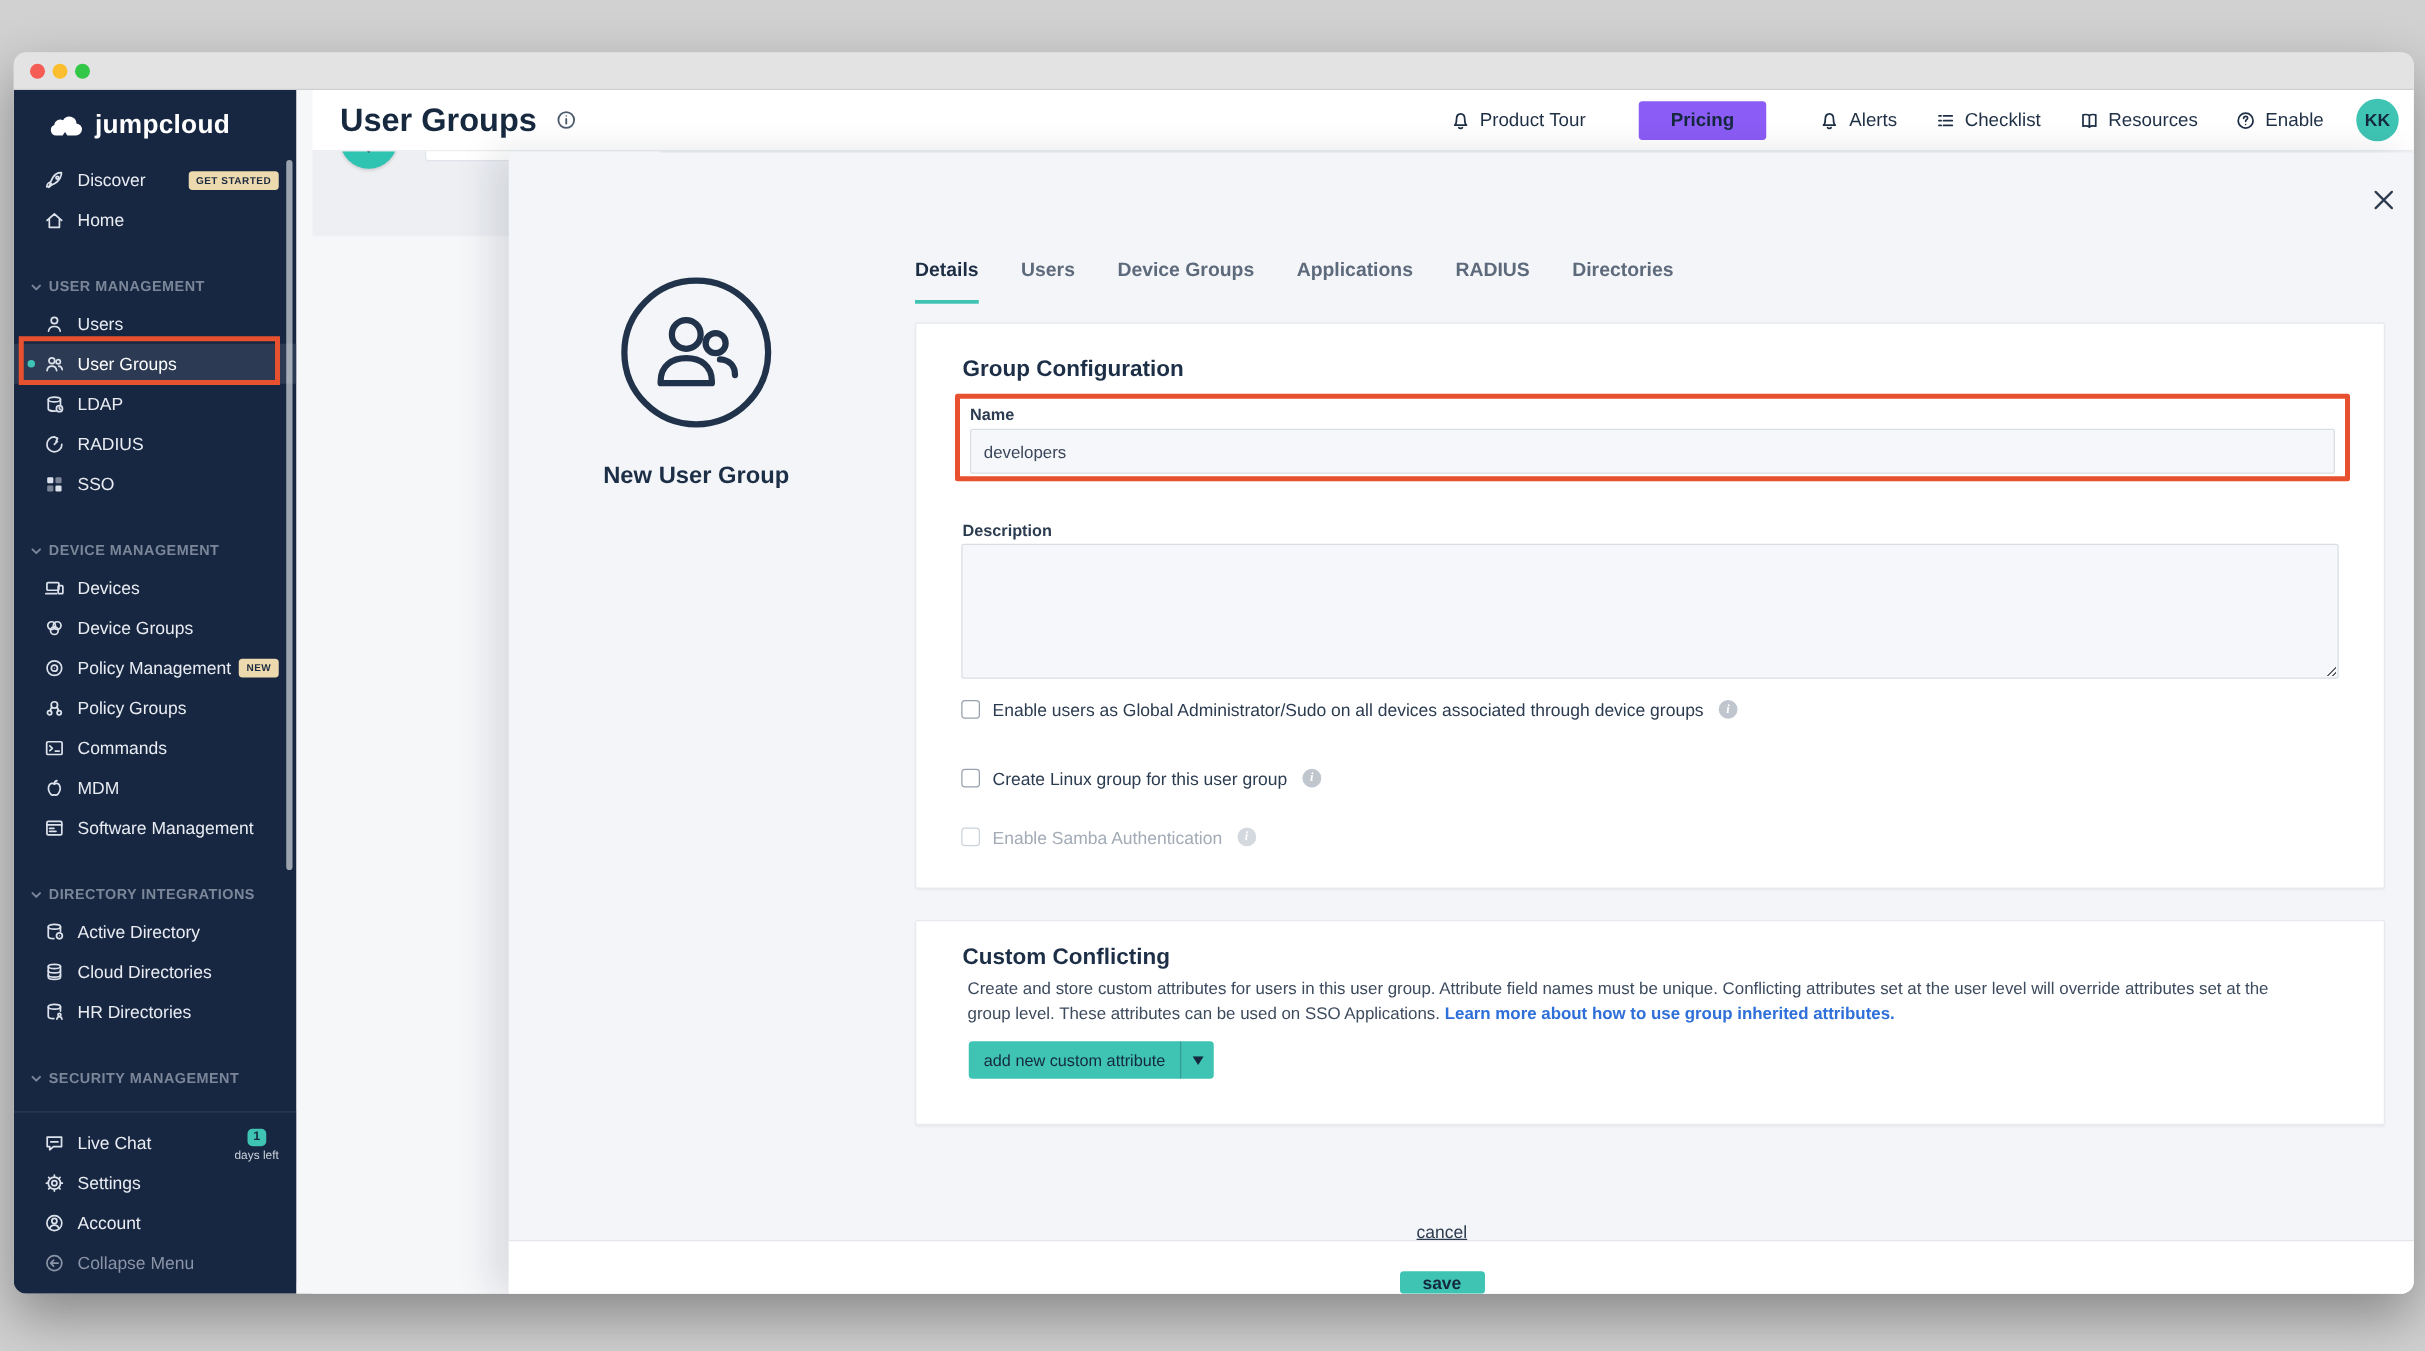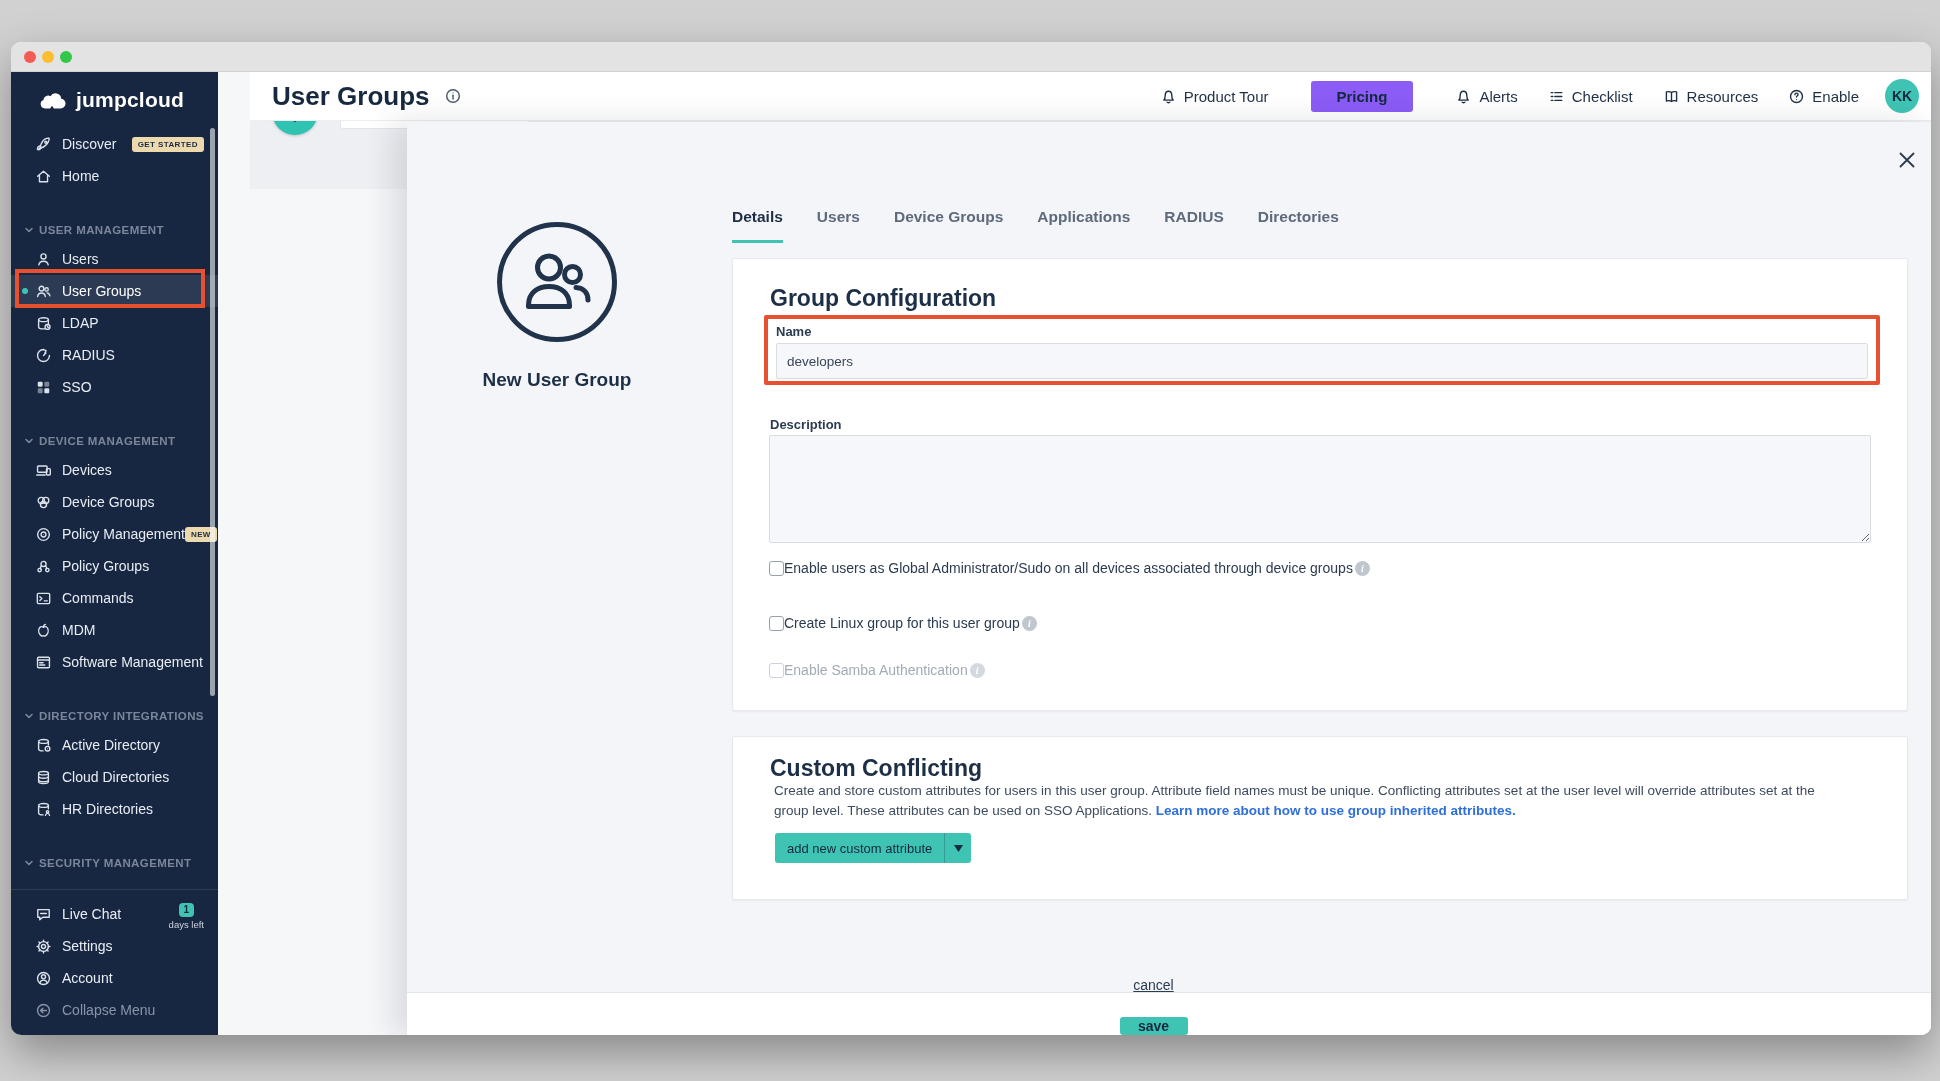--- a/index.html
+++ b/index.html
@@ -11,21 +11,21 @@
   .window{position:absolute;left:11px;top:42px;width:1920px;height:993px;border-radius:10px;overflow:hidden;
           box-shadow:0 18px 45px rgba(0,0,0,.35);background:#f6f7f9;}
   .titlebar{height:30px;background:#e3e3e3;border-bottom:1px solid #d0d0d0;position:relative;box-sizing:border-box;}
   .tl{position:absolute;top:9px;width:12px;height:12px;border-radius:50%;cursor:pointer;}
   .tl.red{left:13px;background:#f45c54;}
   .tl.yellow{left:31px;background:#fbbe2e;}
   .tl.green{left:49px;background:#33c748;}
   .app{position:absolute;top:30px;left:0;right:0;bottom:0;}
 
   
-  .sidebar{position:absolute;left:0;top:0;width:207px;height:100%;background:#182741;overflow:hidden;}
+  .sidebar{position:absolute;left:0;top:0;width:226px;height:100%;background:#182741;overflow:hidden;}
   .sb-logo{height:56px;display:flex;align-items:center;padding-left:26px;gap:9px;color:#fff;}
   .sb-logo .logo-text{font-size:21px;font-weight:700;letter-spacing:.2px;}
   .sb-row{position:relative;height:32px;display:flex;align-items:center;padding:0 14px 0 24px;color:#e9edf3;font-size:14px;cursor:pointer;}
   .sb-ic{width:17px;height:17px;margin-right:10px;color:#dce2eb;flex:none;}
   .sb-label{white-space:nowrap;}
   .sb-row.selected{background:#2c3b53;color:#fff;}
   .sb-outline{position:absolute;top:-6px;bottom:-1px;left:4px;right:13px;border:4px solid #e8512f;pointer-events:none;}
   .sb-dot{position:absolute;left:11px;top:13px;width:6px;height:6px;border-radius:50%;background:#3fc4b4;}
   .sb-badge{margin-left:auto;background:#ecd9ae;color:#1d2b42;font-size:8px;font-weight:700;letter-spacing:.4px;
             padding:3px 6px;border-radius:3px;white-space:nowrap;}
@@ -72,34 +72,34 @@
   .hero svg{display:block;margin:0 auto;}
   .hero-label{margin-top:20px;font-size:19px;font-weight:700;color:#1d2f47;}
   .tabs{position:absolute;left:325px;top:86px;display:flex;gap:34px;}
   .tab{font-size:15.5px;font-weight:600;color:#5d6a7c;padding-bottom:14px;cursor:pointer;white-space:nowrap;}
   .tab.active{color:#1d2e44;font-weight:700;border-bottom:3px solid #3fc4b4;}
 
   .card{position:absolute;left:325px;width:1176px;background:#fff;border:1px solid #e7e9ee;border-radius:2px;
         box-shadow:0 1px 2px rgba(16,24,40,.05);box-sizing:border-box;}
   .card.config{top:136px;height:453px;}
   .card.attrs{top:614px;height:164px;}
-  .card-title{position:absolute;left:37px;top:26px;font-size:23px;font-weight:700;color:#1d2f47;}
+  .card-title{position:absolute;left:37px;top:26px;font-size:18px;font-weight:700;color:#1d2f47;}
   .card.attrs .card-title{top:18px;}
 
   .red-box{position:absolute;left:31px;top:56px;width:1116px;height:70px;border:4px solid #e8512f;border-radius:2px;
            padding:5px 8px;box-sizing:border-box;}
   .field-label{font-size:13px;font-weight:700;color:#2b3b50;}
   .text-input{display:block;width:100%;height:36px;margin-top:4px;box-sizing:border-box;background:#f6f7fa;
               border:1px solid #d9dde3;border-radius:2px;padding:0 10px;font-size:13.5px;color:#39465a;outline:none;
               font-family:inherit;}
   .desc-label{position:absolute;left:37px;top:158px;}
   .desc-area{position:absolute;left:36px;top:176px;width:1102px;height:108px;background:#f6f7fa;border:1px solid #d9dde3;
              border-radius:2px;box-sizing:border-box;resize:both;font-family:inherit;font-size:13.5px;color:#39465a;
              padding:8px 10px;outline:none;}
-  .cb-row{position:absolute;left:36px;display:flex;align-items:flex-end;cursor:pointer;}
+  .cb-row{position:absolute;left:36px;display:flex;align-items:flex-start;gap:10px;cursor:pointer;}
   .cb-box{width:15px;height:15px;border:1.5px solid #97a0ad;border-radius:3px;background:#fff;flex:none;box-sizing:border-box;}
   .cb-label{font-size:14px;color:#2b3b50;}
   .info-ic{width:15px;height:15px;border-radius:50%;background:#c0c6ce;color:#fff;font-size:10px;font-weight:700;
            font-style:italic;display:flex;align-items:center;justify-content:center;margin-left:2px;cursor:pointer;
            font-family:"Liberation Serif",serif;}
   .cb-row.disabled .cb-box{border-color:#ccd2da;}
   .cb-row.disabled .cb-label{color:#a2abb6;}
   .cb-row.disabled .info-ic{background:#d4d9df;}
 
   .attr-body{position:absolute;left:41px;top:44px;width:1072px;font-size:13.5px;line-height:20px;color:#3d4b5e;}

